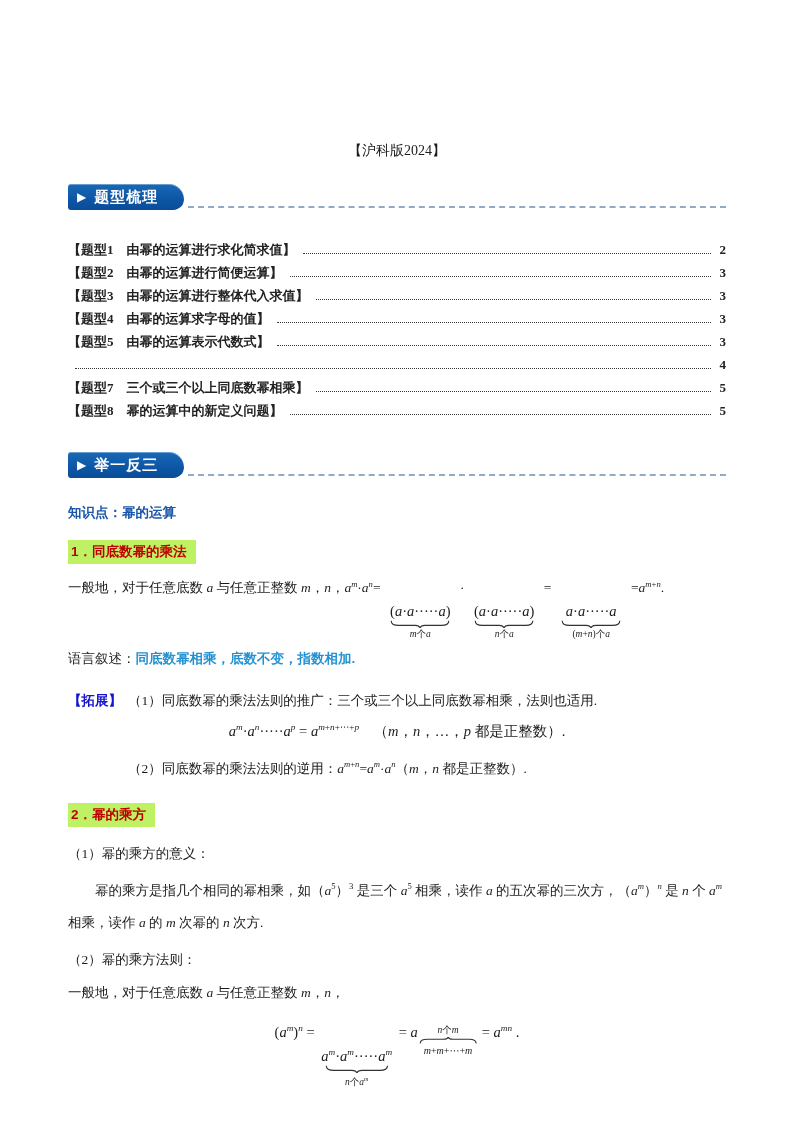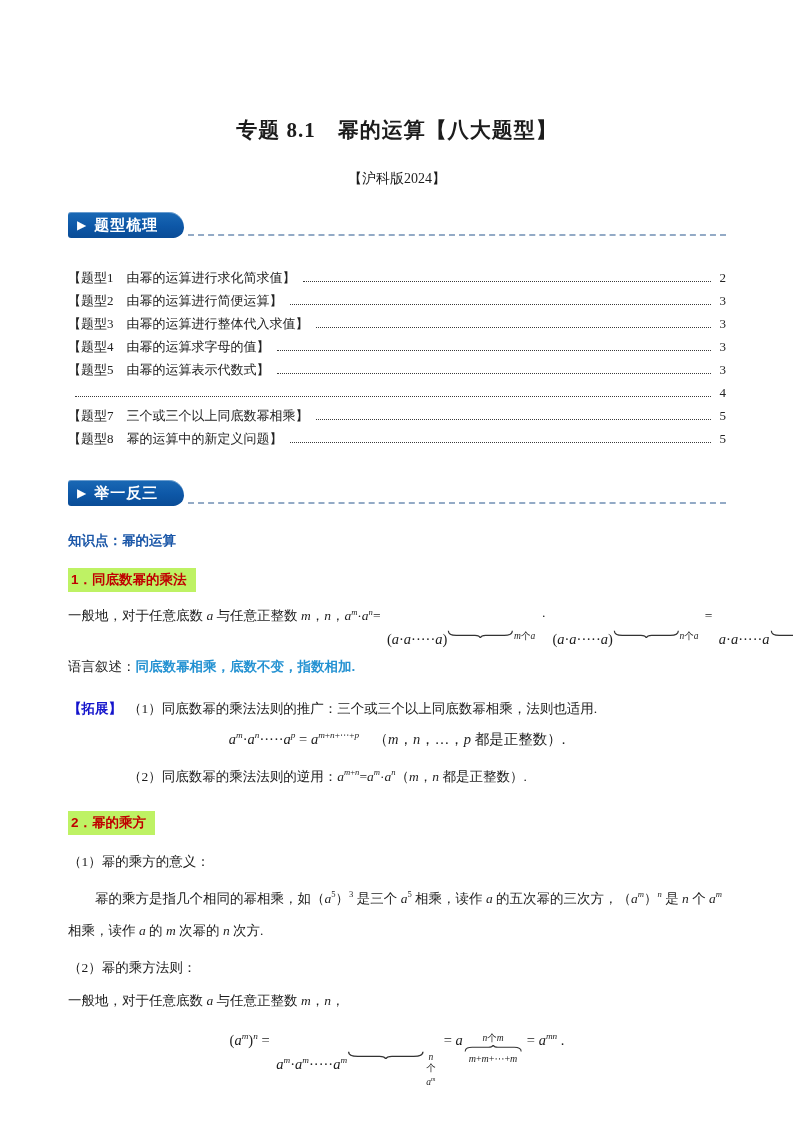--- a/index.html
+++ b/index.html
@@ -24,21 +24,21 @@
     border-radius:4px 20px 14px 4px;
     box-shadow:inset 0 1px 0 rgba(255,255,255,.35);
     color:#ffffff; font-family:"Liberation Sans","DejaVu Sans",sans-serif;
     font-weight:bold; font-size:15px; letter-spacing:1px;
   }
   .banner .tri { font-size:12px; margin-right:7px; line-height:1; }
   .dash-rule { flex:1; border-bottom:2px dashed #93aac6; margin:0 0 2px 4px; height:0; }
 
   
   .toc { margin-top:28px; font-size:13px; color:#222; }
-  .toc-row { display:flex; align-items:baseline; line-height:23px; cursor:pointer; }
+  .toc-row { display:flex; align-items:baseline; line-height:23px; cursor:pointer;font-weight:bold; }
   .toc-label { white-space:nowrap; }
   .dot-leader { flex:1; border-bottom:1.6px dotted #3a3a3a; margin:0 3px 4px 7px; }
   .toc-page { min-width:12px; text-align:right; }
 
   
   .kp-heading {
     margin-top:26px; color:#1b57a8; font-weight:bold; font-size:13.5px;
     font-family:"Liberation Sans","DejaVu Sans",sans-serif;
   }
   .hl-wrap { margin-top:18px; }
@@ -48,41 +48,40 @@
     font-weight:bold; font-size:13.5px; padding:3px 9px 3px 3px;
   }
   p.body-line { font-size:13.5px; line-height:33px; }
   .mt14 { margin-top:14px; } .mt10 { margin-top:10px; } .mt8 { margin-top:8px; }
   .mt16 { margin-top:16px; } .mt4 { margin-top:4px; }
 
   
   .math-line { margin-top:14px; font-size:13.5px; white-space:nowrap; }
   i { font-family:"Liberation Serif","DejaVu Serif",serif; }
   sup { font-size:0.64em; }
-  .ub { display:inline-flex; align-items:flex-start; vertical-align:-24px; margin:0 3px; }
+  .ub { display:inline-flex; flex-direction:column; align-items:center; vertical-align:-24px; margin:0 3px; }
   .ub-top { font-size:14.5px; line-height:18px; }
   .ub .brace { width:90%; height:8px; display:block; }
   .ub-label { font-size:9.5px; line-height:11px; margin-top:1px; }
   .ob { display:inline-flex; flex-direction:column; align-items:center; vertical-align:4px; margin:0 1px; }
   .ob-label { font-size:9.5px; line-height:11px; }
   .ob .brace { width:100%; height:7px; display:block; margin:1px 0; }
   .ob-exp { font-size:10px; line-height:12px; }
   .formula-center { text-align:center; font-size:14.5px; }
   .narration { margin-top:10px; font-size:13.5px; }
   .narr-blue { color:#2492d2; font-weight:bold; font-family:"Liberation Sans","DejaVu Sans",sans-serif; }
   .ext-tag { color:#1414cc; font-weight:bold; font-family:"Liberation Sans","DejaVu Sans",sans-serif; margin-right:6px; }
   .indent-first { text-indent:2em; }
   .indent-left { padding-left:60px; }
 </style>
 </head>
 <body>
 
 <div class="page">
 
-  <h1 class="doc-title">专题 8.1　幂的运算【八大题型】</h1>
   <div class="doc-edition">【沪科版2024】</div>
 
   <div class="banner-row">
     <div class="banner">
       <span class="tri">▶</span>
       <span>题型梳理</span>
     </div>
     <div class="dash-rule"></div>
   </div>
 

